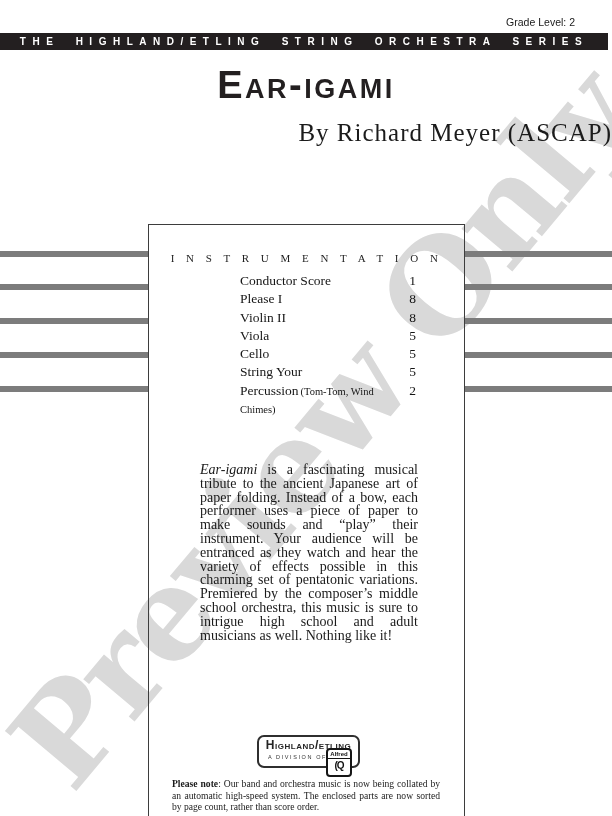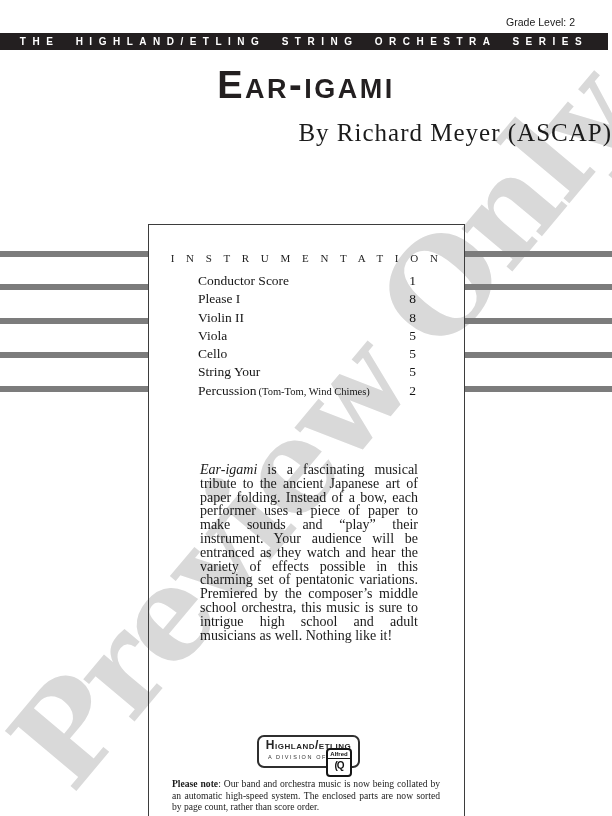--- a/index.html
+++ b/index.html
@@ -81,21 +81,21 @@
     position:absolute;top:27px;left:0;width:100%;
     text-align:center;
     font-size:11px;letter-spacing:4.5px;
     color:#1f1f1f;white-space:nowrap;
   }
   .instr-rows{
     position:absolute;left:49px;top:47px;width:218px;
   }
   .instr-row{
     display:flex;justify-content:space-between;
-    font-size:13.5px;line-height:17.3px;color:#151515;
+    font-size:13.5px;line-height:17.3px;color:#151515;margin-left:42px;
   }
   .instr-row .detail{font-size:10.5px;margin-left:2px;}
   .instr-row .count{text-align:right;}
 
   
   .description{
     left:200px;top:463px;width:218px;
     font-size:14px;line-height:13.8px;
     text-align:justify;color:#1a1a1a;
   }

